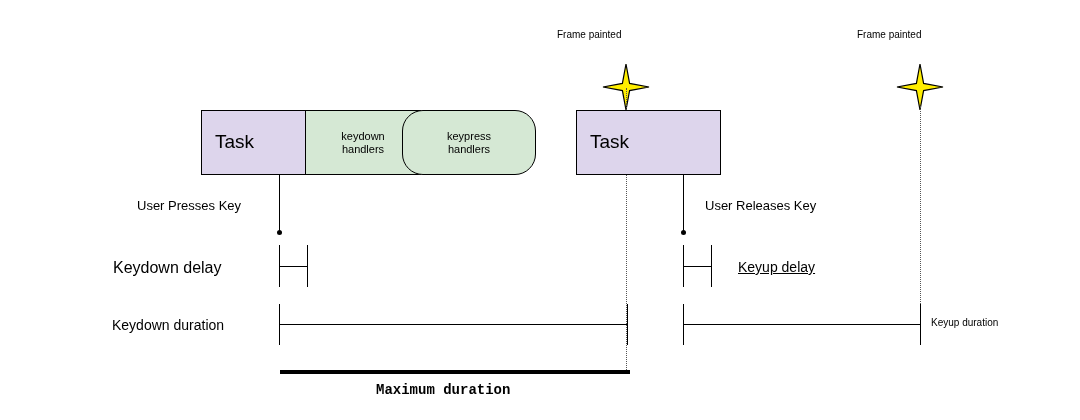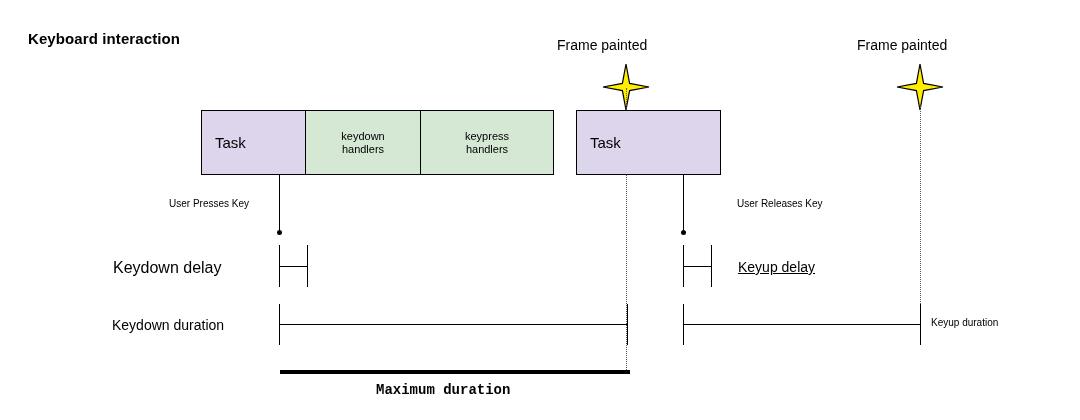--- a/index.html
+++ b/index.html
@@ -40,42 +40,42 @@
     display: flex;
     align-items: center;
     justify-content: center;
     text-align: center;
     line-height: 1.18;
     top: 110px;
     height: 65px;
   }
   .tl-box.task {
     background: #ddd5ec;
-    font-size: 15px;
+    font-size: 19px;
     justify-content: flex-start;
     padding-left: 13px;
   }
   .tl-box.handler {
     background: #d5e8d4;
     font-size: 11px;
   }
 
   
   #task1     { left: 201px; width: 105px; }
   #keydownH  { left: 305px; width: 116px; }
-  #keypressH { left: 420px; width: 134px; }
+  #keypressH { left: 402px; width: 134px; border-radius: 21px; }
   
   #task2     { left: 576px; width: 145px; }
   #keyupH    { left: 720px; width: 114px; }
 
   
   .frame-label {
-    font-size: 14px;
-    white-space: nowrap;
-    top: 37px;
+    font-size: 10px;
+    white-space: nowrap;
+    top: 29px;
   }
   #frameLabel1 { left: 557px; }
   #frameLabel2 { left: 857px; }
 
   
   .star { top: 63px; width: 48px; height: 48px; }
   #star1 { left: 602px; }
   #star2 { left: 896px; }
 
   
@@ -96,24 +96,23 @@
 
   .event-dot {
     width: 5px; height: 5px;
     background: #000000;
     border-radius: 50%;
   }
   #dot1 { left: 277px; top: 230px; }
   #dot2 { left: 681px; top: 230px; }
 
   .event-label {
-    font-size: 10px;
+    font-size: 13px;
     white-space: nowrap;
     top: 198px;
-    margin-left: 32px;
   }
   #pressLabel   { left: 137px; }
   #releaseLabel { left: 705px; }
 
   
   .tick {
     width: 0;
     border-left: 1px solid #000000;
   }
   .hbar {
@@ -161,21 +160,20 @@
     font-weight: bold;
     white-space: nowrap;
     font-family: Liberation Mono, monospace;
   }
 </style>
 </head>
 <body>
 
 <div id="stage">
 
-  <div class="abs" id="title">Keyboard interaction</div>
 
   <div class="abs frame-label" id="frameLabel1">Frame painted</div>
   <div class="abs frame-label" id="frameLabel2">Frame painted</div>
 
   <div class="abs star" id="star1">
     <svg width="48" height="48" viewBox="0 0 48 48" aria-hidden="true">
       <path d="M24 1 L27.6 20.4 L47 24 L27.6 27.6 L24 47 L20.4 27.6 L1 24 L20.4 20.4 Z" fill="#ffee00" stroke="#000000" stroke-width="1.2" stroke-linejoin="miter"></path>
     </svg>
   </div>
   <div class="abs star" id="star2">

